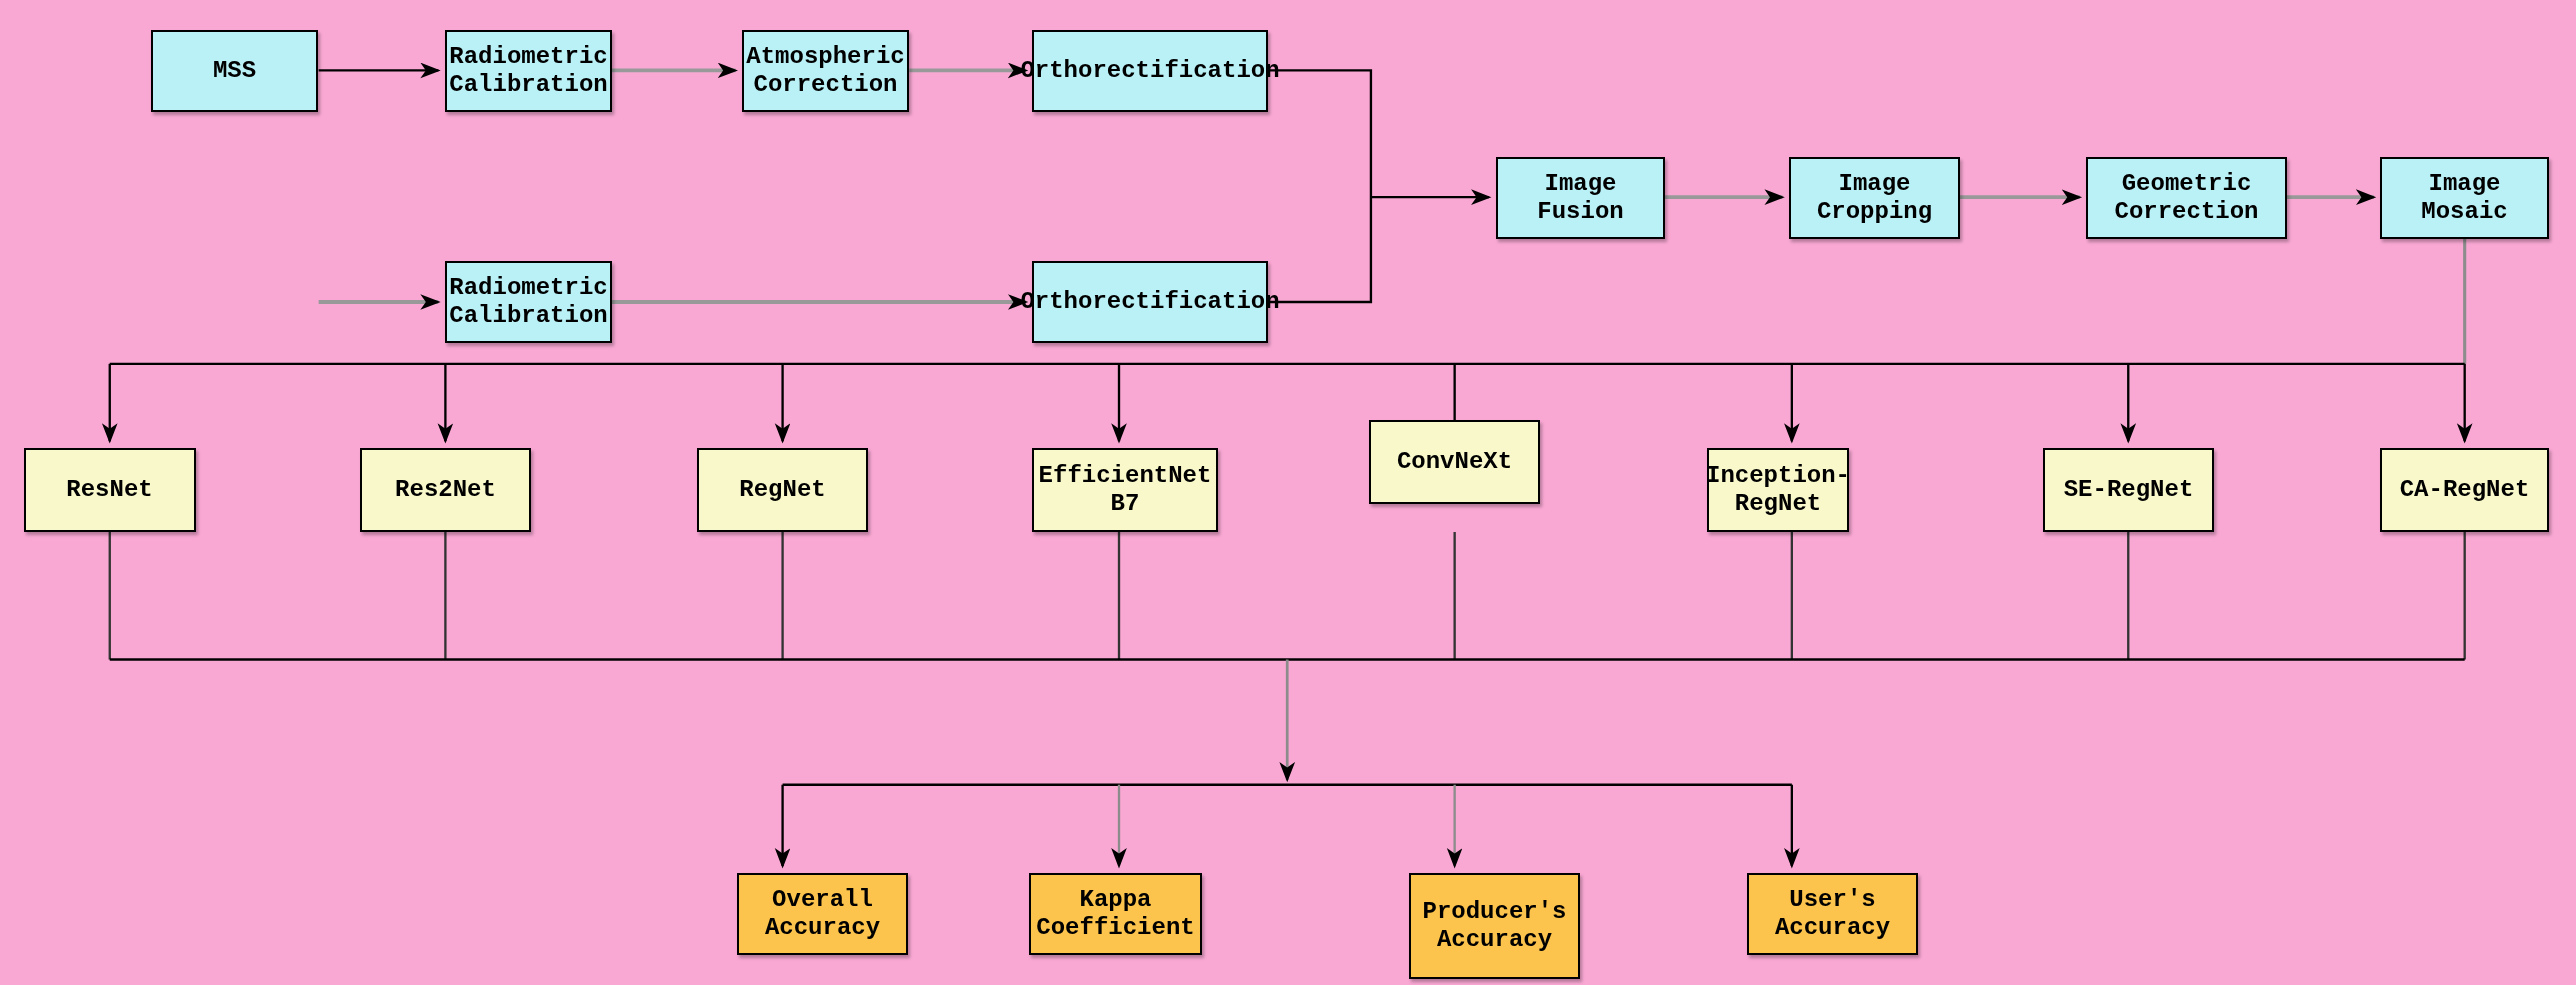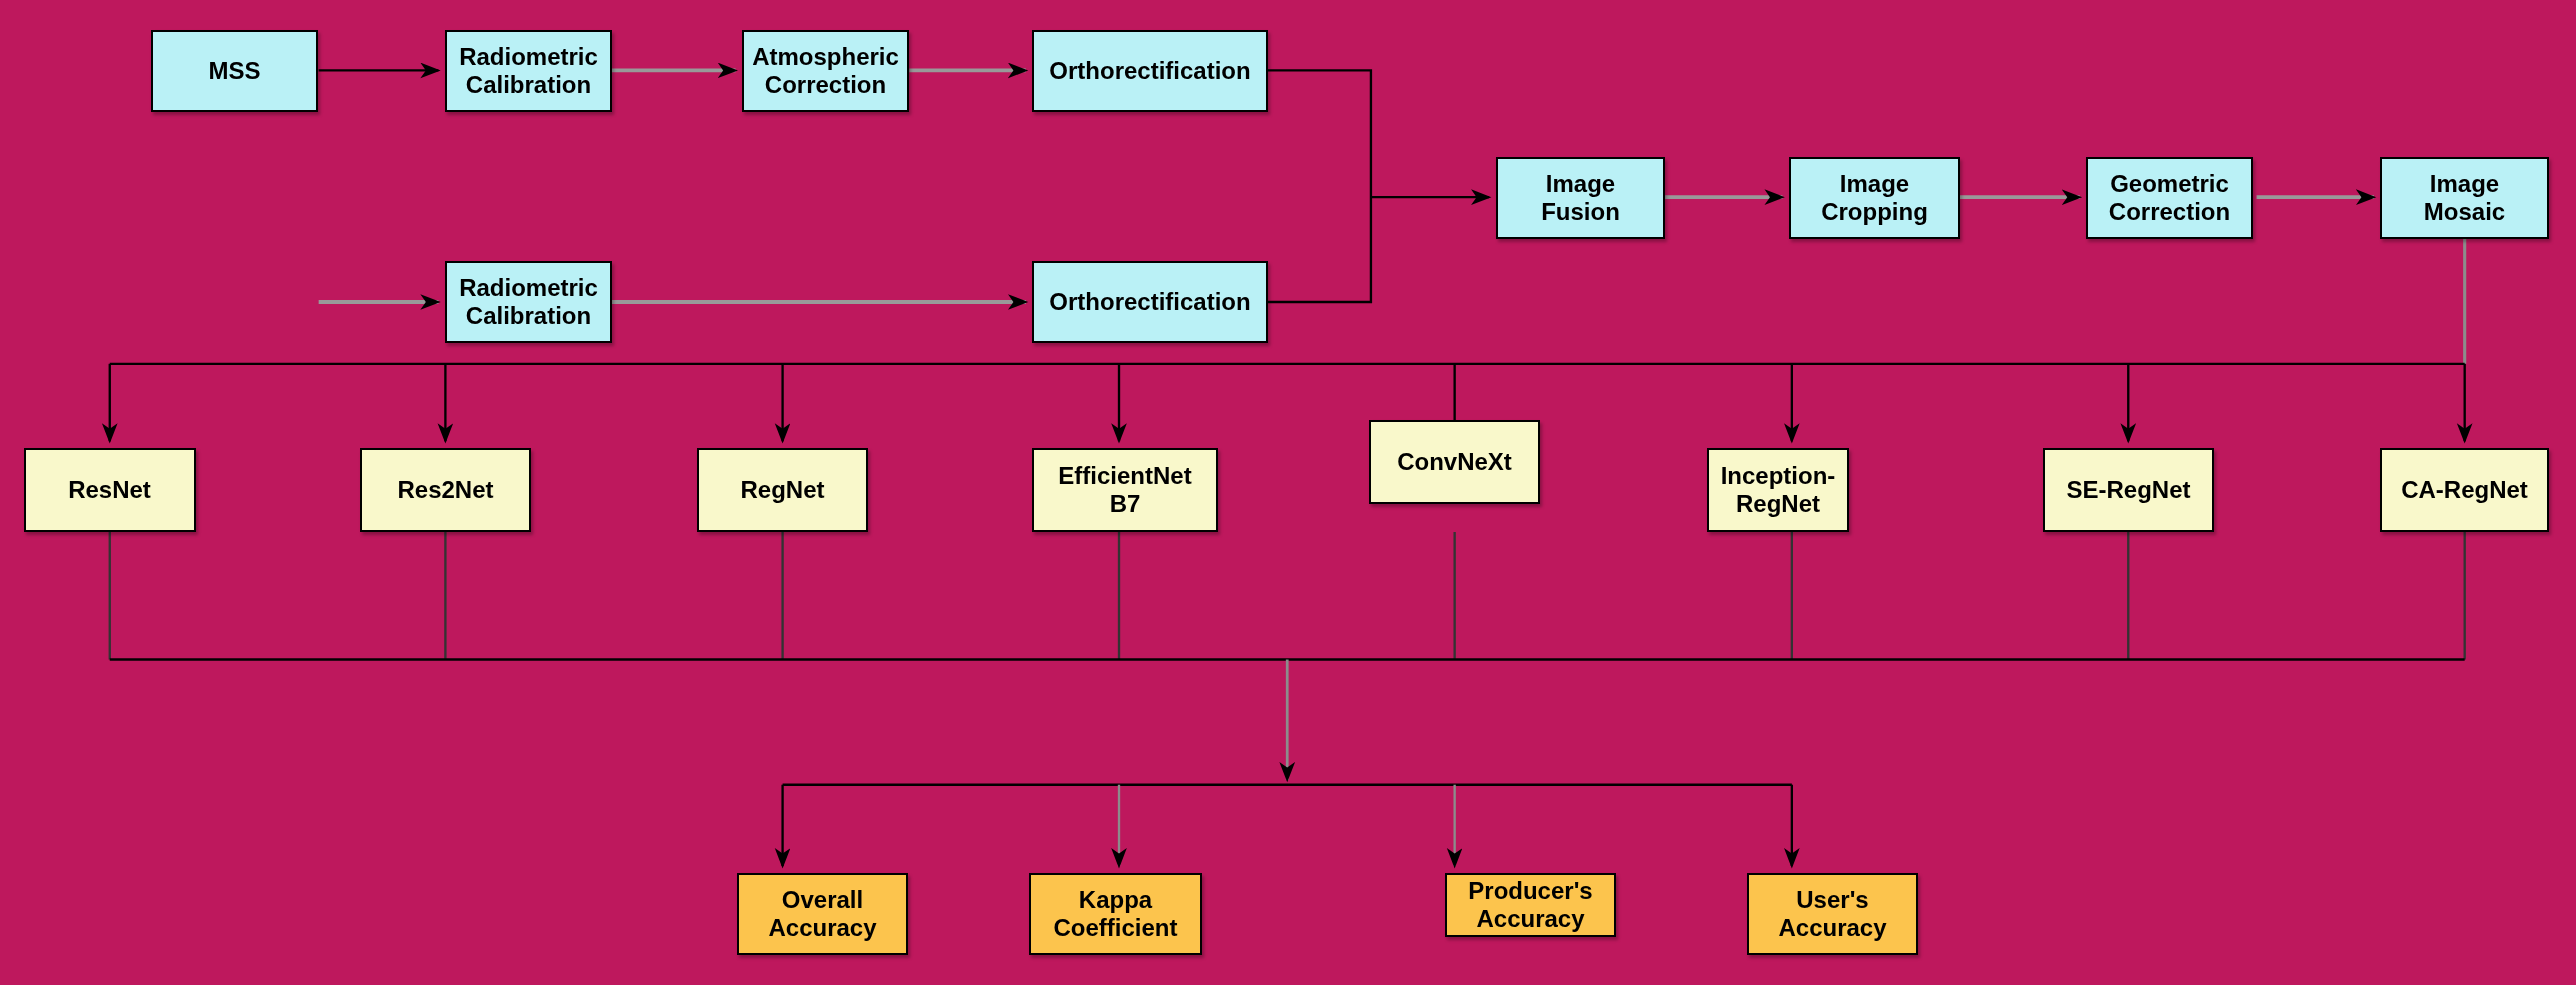--- a/index.html
+++ b/index.html
@@ -1,17 +1,17 @@
 <!DOCTYPE html>
 <html style="font-size:12.5px"><head>
 <meta charset="utf-8">
 <style>
   html,body{margin:0;padding:0;background:#ffffff;}
-  #stage{position:relative;width:2576px;height:985px;background:#be185d;overflow:hidden;
-         font-family:Liberation Sans, sans-serif;}
+  #stage{position:relative;width:2576px;height:985px;background:#f9a8d4;overflow:hidden;
+         font-family:Liberation Mono, monospace;}
   #wires{position:absolute;left:0;top:0;width:2576px;height:985px;}
   .node{position:absolute;display:flex;align-items:center;justify-content:center;
         text-align:center;box-sizing:border-box;border:2.3px solid #000000;
         font-weight:bold;font-size:24px;line-height:1.18;color:#000000;
         white-space:pre-line;box-shadow:2.3px 3.1px 3.1px rgba(0,0,0,0.28);}
   .process{background:#baf1f6;}
   .model{background:#f9f8cb;}
   .metric{background:#fcc44d;margin-left:40px;}
 </style>
 </head>
@@ -79,39 +79,39 @@
   <div class="node process" style="left:1032px;top:30px;width:236px;height:82px">Orthorectification</div>
 
   <div class="node process" style="left:445px;top:261px;width:167px;height:82px">Radiometric
 Calibration</div>
   <div class="node process" style="left:1032px;top:261px;width:236px;height:82px">Orthorectification</div>
 
   <div class="node process" style="left:1496px;top:157px;width:169px;height:82px">Image
 Fusion</div>
   <div class="node process" style="left:1789px;top:157px;width:171px;height:82px">Image
 Cropping</div>
-  <div class="node process" style="left:2086px;top:157px;width:167px;height:82px">Geometric
+  <div class="node process" style="left:2086px;top:157px;width:201px;height:82px">Geometric
 Correction</div>
   <div class="node process" style="left:2380px;top:157px;width:169px;height:82px">Image
 Mosaic</div>
 
   <div class="node model" style="left:23.5px;top:448px;width:172px;height:84px">ResNet</div>
   <div class="node model" style="left:360px;top:448px;width:171px;height:84px">Res2Net</div>
   <div class="node model" style="left:697px;top:448px;width:171px;height:84px">RegNet</div>
   <div class="node model" style="left:1032px;top:448px;width:186px;height:84px">EfficientNet
 B7</div>
   <div class="node model" style="left:1369px;top:420px;width:171px;height:84px">ConvNeXt</div>
   <div class="node model" style="left:1707px;top:448px;width:142px;height:84px">Inception-
 RegNet</div>
   <div class="node model" style="left:2380px;top:448px;width:169px;height:84px">CA-RegNet</div>
   <div class="node model" style="left:2043px;top:448px;width:171px;height:84px">SE-RegNet</div>
 
   <div class="node metric" style="left:697px;top:873px;width:171px;height:82px">Overall
 Accuracy</div>
   <div class="node metric" style="left:989px;top:873px;width:173px;height:82px">Kappa
 Coefficient</div>
-  <div class="node metric" style="left:1405px;top:873px;width:171px;height:64px">Producer's
+  <div class="node metric" style="left:1369px;top:873px;width:171px;height:106px">Producer's
 Accuracy</div>
   <div class="node metric" style="left:1707px;top:873px;width:171px;height:82px">User's
 Accuracy</div>
 
 </div>
 
 
 </body></html>

